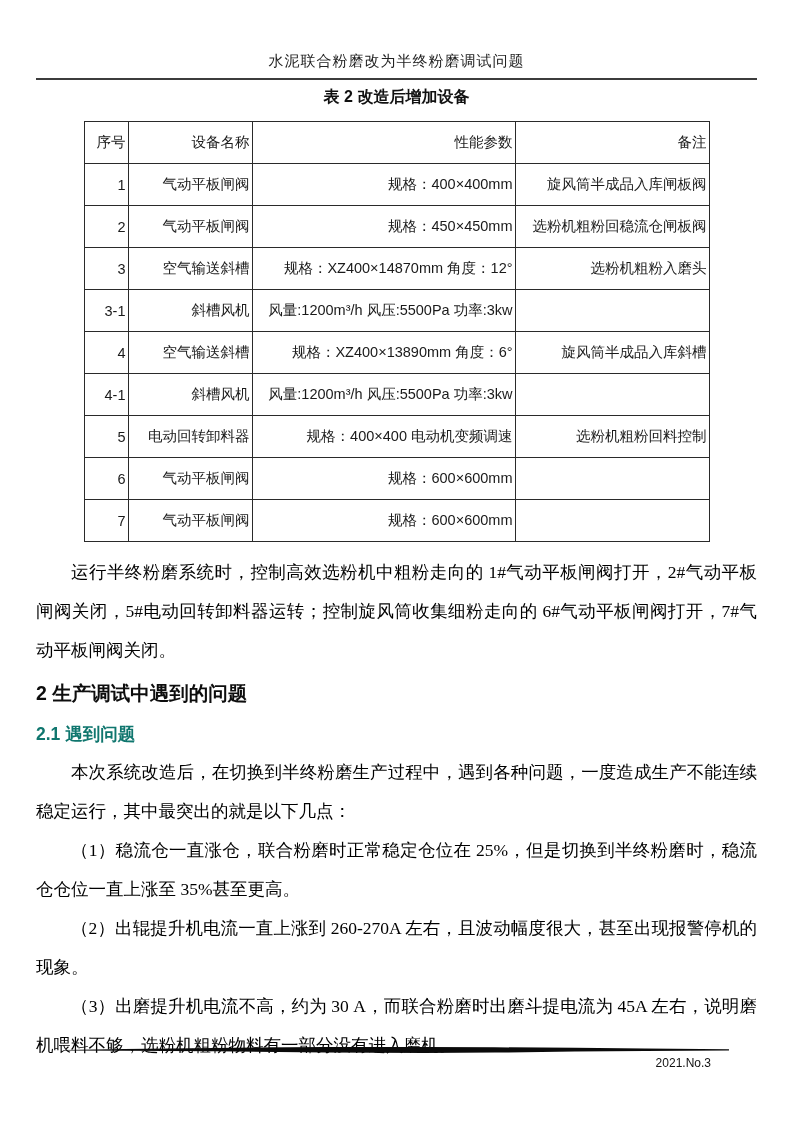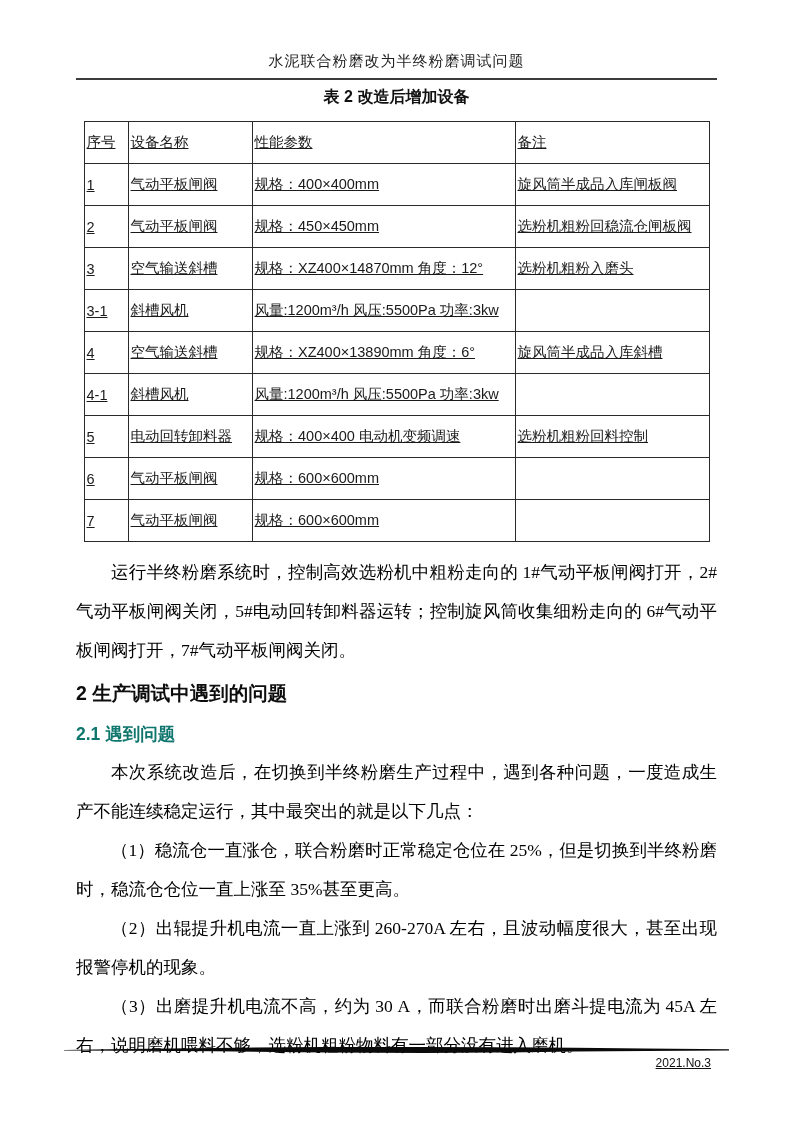--- a/index.html
+++ b/index.html
@@ -7,21 +7,21 @@
   .page {
     position: relative;
     width: 793px;
     height: 1122px;
     margin: 0 auto;
     background: #ffffff;
     color: #1a1a1a;
     font-family: "Liberation Serif", "DejaVu Serif", serif;
     overflow: hidden;
   }
-  .content { padding: 0 76px; }
+  .content { padding: 0 36px; }
 
   .running-title {
     padding-top: 52px;
     text-align: center;
     font-size: 15px;
     letter-spacing: 1px;
     color: #222222;
   }
   .header-rule {
     border: none;
@@ -44,26 +44,25 @@
     width: 625px;
     margin: 13px auto 0 auto;
     font-family: "Liberation Sans", "DejaVu Sans", sans-serif;
     font-size: 14.5px;
     color: #1a1a1a;
   }
   table.equip th, table.equip td {
     border: 1.6px solid #2a2a2a;
     height: 42px;
     padding: 0 2px;
-    text-align: left;
+    text-align: right;
     vertical-align: middle;
     font-weight: normal;
     overflow: hidden;
     white-space: nowrap;
-    text-decoration: underline;
   }
   col.c-no   { width: 44px; }
   col.c-name { width: 124px; }
   col.c-perf { width: 263px; }
   col.c-note { width: 194px; }
 
   .para {
     margin: 0;
     font-size: 17.5px;
     line-height: 39px;
@@ -99,21 +98,21 @@
   .footer-line { display: block; width: 100%; height: 9px; }
   .footer-row {
     position: relative;
     margin-top: 1px;
     font-family: "Liberation Sans", "DejaVu Sans", sans-serif;
     font-size: 12px;
     color: #111111;
     height: 16px;
   }
   .footer-page { display: block; text-align: center; }
-  .footer-issue { position: absolute; right: 18px; top: 0; text-decoration: underline; }
+  .footer-issue { position: absolute; right: 18px; top: 0; }
 </style>
 </head>
 <body>
 
 <div class="page">
   <div class="content">
 
     <div class="running-title">水泥联合粉磨改为半终粉磨调试问题</div>
     <hr class="header-rule">
 

